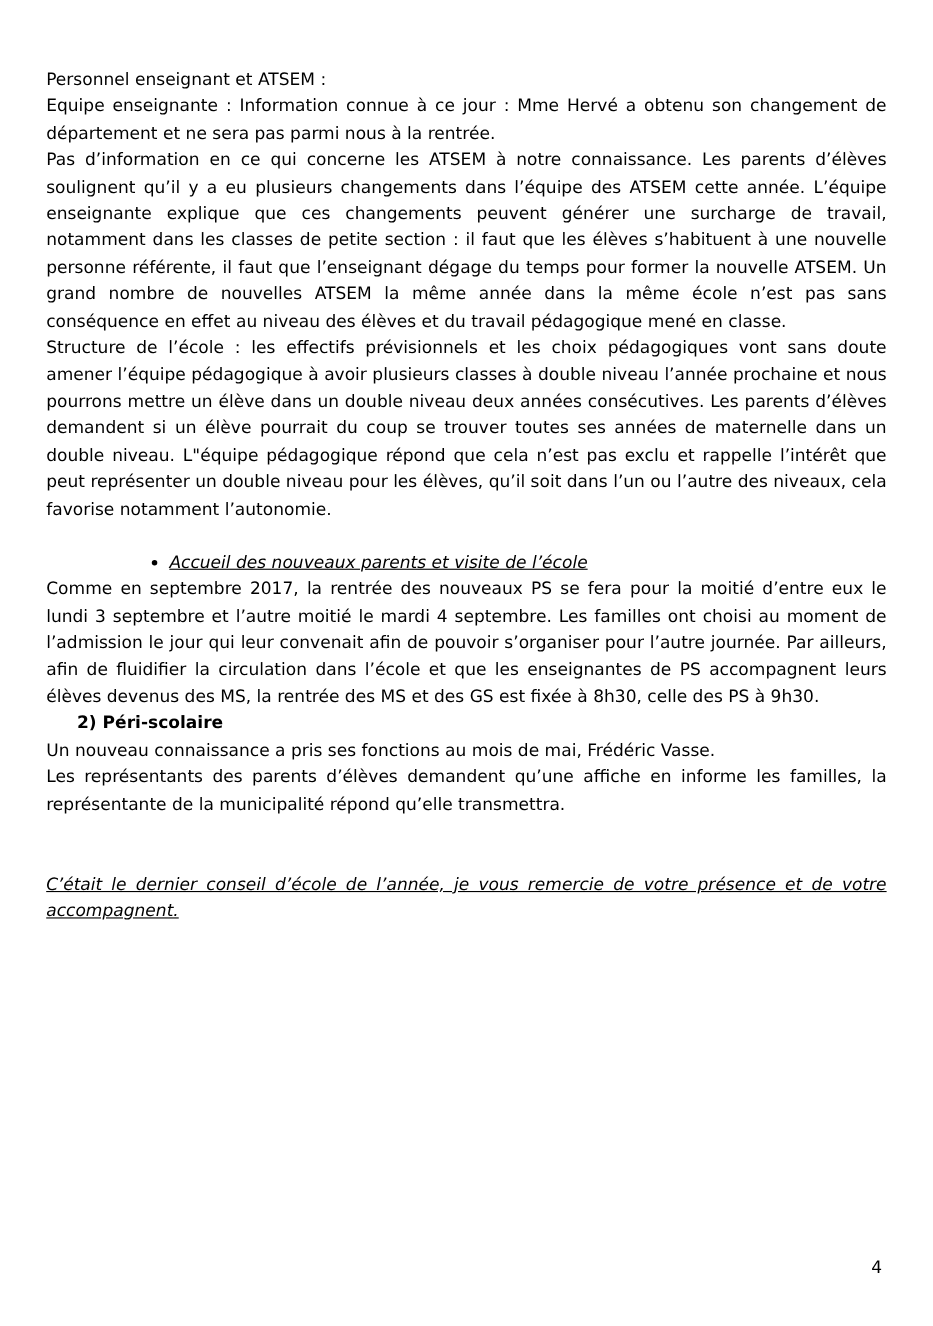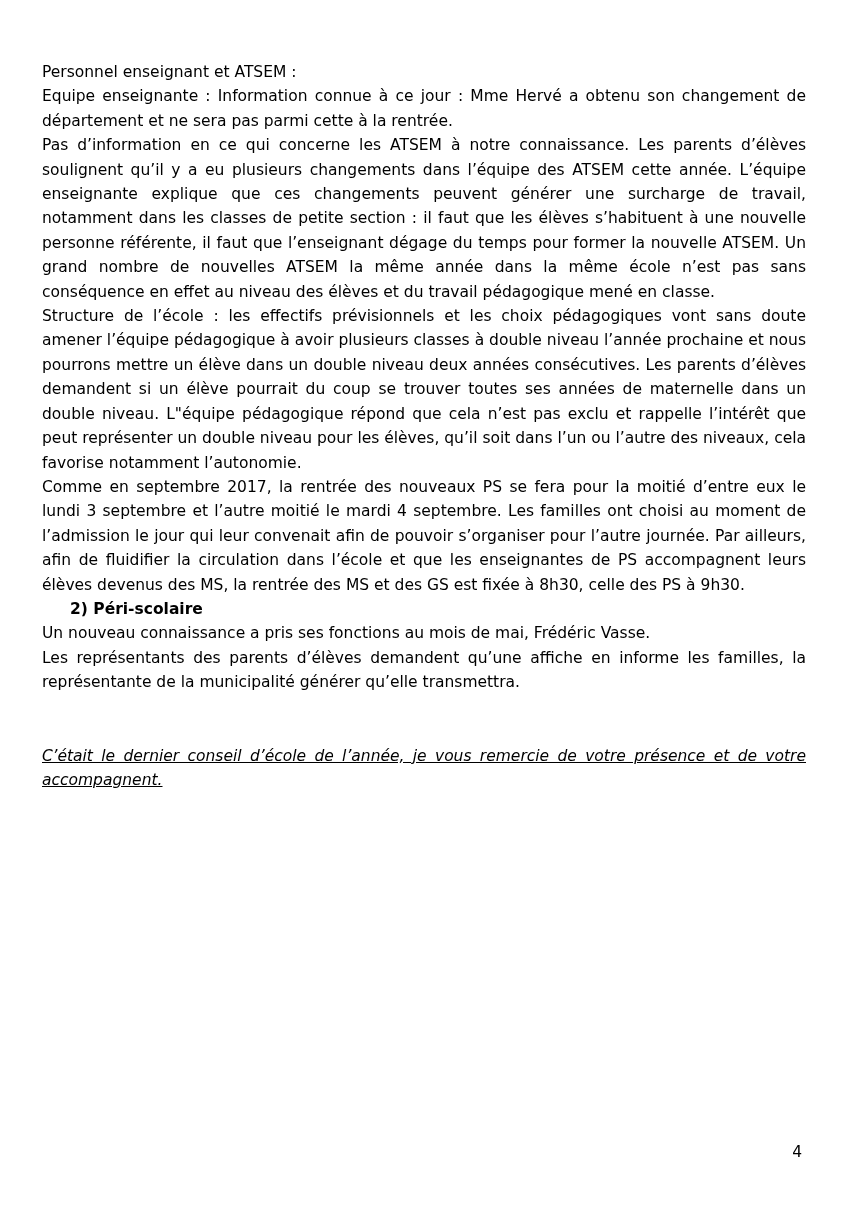--- a/index.html
+++ b/index.html
@@ -59,30 +59,33 @@
     line-height: 24.4px;
   }
 </style>
 </head>
 <body>
 
 <div class="page">
   <div class="doc">
 
     <p class="para">Personnel enseignant et ATSEM :</p>
-    <p class="para">Equipe enseignante : Information connue à ce jour : Mme Hervé a obtenu son changement de département et ne sera pas parmi cette à la rentrée.</p>
+    <p class="para">Equipe enseignante : Information connue à ce jour : Mme Hervé a obtenu son changement de département et ne sera pas parmi nous à la rentrée.</p>
     <p class="para">Pas d’information en ce qui concerne les ATSEM à notre connaissance. Les parents d’élèves soulignent qu’il y a eu plusieurs changements dans l’équipe des ATSEM cette année. L’équipe enseignante explique que ces changements peuvent générer une surcharge de travail, notamment dans les classes de petite section : il faut que les élèves s’habituent à une nouvelle personne référente, il faut que l’enseignant dégage du temps pour former la nouvelle ATSEM. Un grand nombre de nouvelles ATSEM la même année dans la même école n’est pas sans conséquence en effet au niveau des élèves et du travail pédagogique mené en classe.</p>
     <p class="para">Structure de l’école : les effectifs prévisionnels et les choix pédagogiques vont sans doute amener l’équipe pédagogique à avoir plusieurs classes à double niveau l’année prochaine et nous pourrons mettre un élève dans un double niveau deux années consécutives. Les parents d’élèves demandent si un élève pourrait du coup se trouver toutes ses années de maternelle dans un double niveau. L"équipe pédagogique répond que cela n’est pas exclu et rappelle l’intérêt que peut représenter un double niveau pour les élèves, qu’il soit dans l’un ou l’autre des niveaux, cela favorise notamment l’autonomie.</p>
 
+    <ul class="bullet-list">
+      <li class="bullet-heading">Accueil des nouveaux parents et visite de l’école</li>
+    </ul>
 
     <p class="para">Comme en septembre 2017, la rentrée des nouveaux PS se fera pour la moitié d’entre eux le lundi 3 septembre et l’autre moitié le mardi 4 septembre. Les familles ont choisi au moment de l’admission le jour qui leur convenait afin de pouvoir s’organiser pour l’autre journée. Par ailleurs, afin de fluidifier la circulation dans l’école et que les enseignantes de PS accompagnent leurs élèves devenus des MS, la rentrée des MS et des GS est fixée à 8h30, celle des PS à 9h30.</p>
 
     <p class="numbered-heading">2) Péri-scolaire</p>
 
     <p class="para">Un nouveau connaissance a pris ses fonctions au mois de mai, Frédéric Vasse.</p>
-    <p class="para">Les représentants des parents d’élèves demandent qu’une affiche en informe les familles, la représentante de la municipalité générer qu’elle transmettra.</p>
+    <p class="para">Les représentants des parents d’élèves demandent qu’une affiche en informe les familles, la représentante de la municipalité répond qu’elle transmettra.</p>
 
     <p class="closing">C’était le dernier conseil d’école de l’année, je vous remercie de votre présence et de votre accompagnent.</p>
 
   </div>
 
   <div class="page-number">4</div>
 </div>
 
 </body></html>

